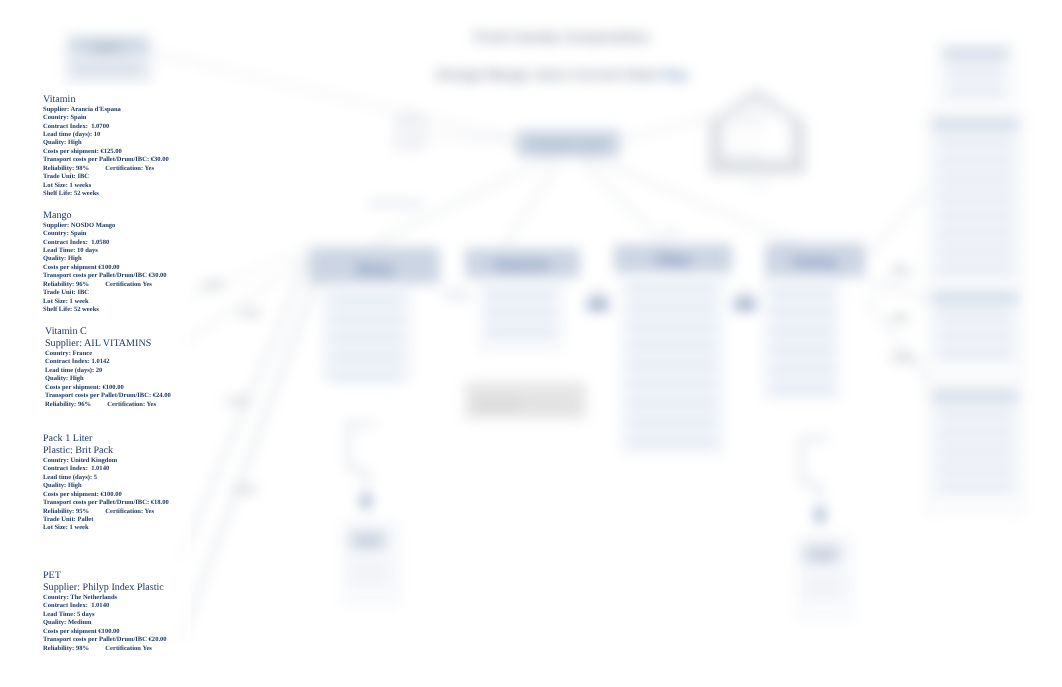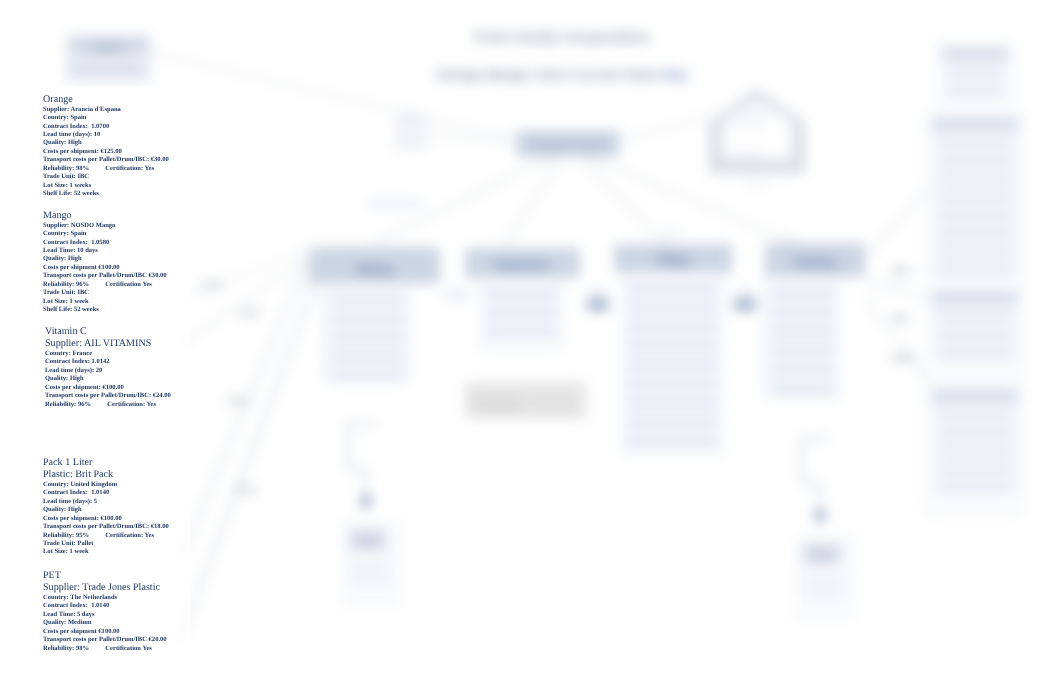--- a/index.html
+++ b/index.html
@@ -166,21 +166,21 @@
         <text x="900" y="272" font-size="6.5" fill="#737b8a" font-family="Liberation Sans, sans-serif" font-weight="bold" text-anchor="middle">Daily</text>
         <text x="900" y="320" font-size="6.5" fill="#737b8a" font-family="Liberation Sans, sans-serif" font-weight="bold" text-anchor="middle">Daily</text>
         <text x="903" y="360" font-size="6.5" fill="#737b8a" font-family="Liberation Sans, sans-serif" font-weight="bold" text-anchor="middle">Weekly</text>
         <text x="396" y="206" font-size="6.5" fill="#b0bcd2" font-family="Liberation Sans, sans-serif" font-weight="bold" text-anchor="middle">Weekly Schedule</text>
         <text x="672" y="234" font-size="6" fill="#b0bcd2" font-family="Liberation Sans, sans-serif" font-weight="bold" text-anchor="middle">Daily</text>
       </svg>
     </div>
 
   <div id="panel">
       <div class="blk" style="top: 8px;">
-        <div class="h">Orange</div>
+        <div class="h">Vitamin</div>
         <div class="r">Supplier: Arancia d'Espana</div>
         <div class="r">Country: Spain</div>
         <div class="r">Contract Index:  1.0700</div>
         <div class="r">Lead time (days): 10</div>
         <div class="r">Quality: High</div>
         <div class="r">Costs per shipment: €125.00</div>
         <div class="r">Transport costs per Pallet/Drum/IBC: €30.00</div>
         <div class="r">Reliability: 98%          Certification: Yes</div>
         <div class="r">Trade Unit: IBC</div>
         <div class="r">Lot Size: 1 weeks</div>
@@ -204,36 +204,36 @@
         <div class="h">Vitamin C</div>
         <div class="s">Supplier: AIL VITAMINS</div>
         <div class="r">Country: France</div>
         <div class="r">Contract Index: 1.0142</div>
         <div class="r">Lead time (days): 20</div>
         <div class="r">Quality: High</div>
         <div class="r">Costs per shipment: €100.00</div>
         <div class="r">Transport costs per Pallet/Drum/IBC: €24.00</div>
         <div class="r">Reliability: 96%          Certification: Yes</div>
       </div>
-      <div class="blk" style="top: 371px;">
+      <div class="blk" style="top: 347px;">
         <div class="h">Pack 1 Liter</div>
         <div class="s">Plastic: Brit Pack</div>
         <div class="r">Country: United Kingdom</div>
         <div class="r">Contract Index:  1.0140</div>
         <div class="r">Lead time (days): 5</div>
         <div class="r">Quality: High</div>
         <div class="r">Costs per shipment: €100.00</div>
         <div class="r">Transport costs per Pallet/Drum/IBC: €18.00</div>
         <div class="r">Reliability: 95%          Certification: Yes</div>
         <div class="r">Trade Unit: Pallet</div>
         <div class="r">Lot Size: 1 week</div>
       </div>
       <div class="blk" style="top: 484px;">
         <div class="h">PET</div>
-        <div class="s">Supplier: Trade Jones Plastic</div>
+        <div class="s">Supplier: Philyp Index Plastic</div>
         <div class="r">Country: The Netherlands</div>
         <div class="r">Contract Index:  1.0140</div>
         <div class="r">Lead Time: 5 days</div>
         <div class="r">Quality: Medium</div>
         <div class="r">Costs per shipment €100.00</div>
         <div class="r">Transport costs per Pallet/Drum/IBC €20.00</div>
         <div class="r">Reliability: 98%          Certification Yes</div>
       </div>
     </div>
 

